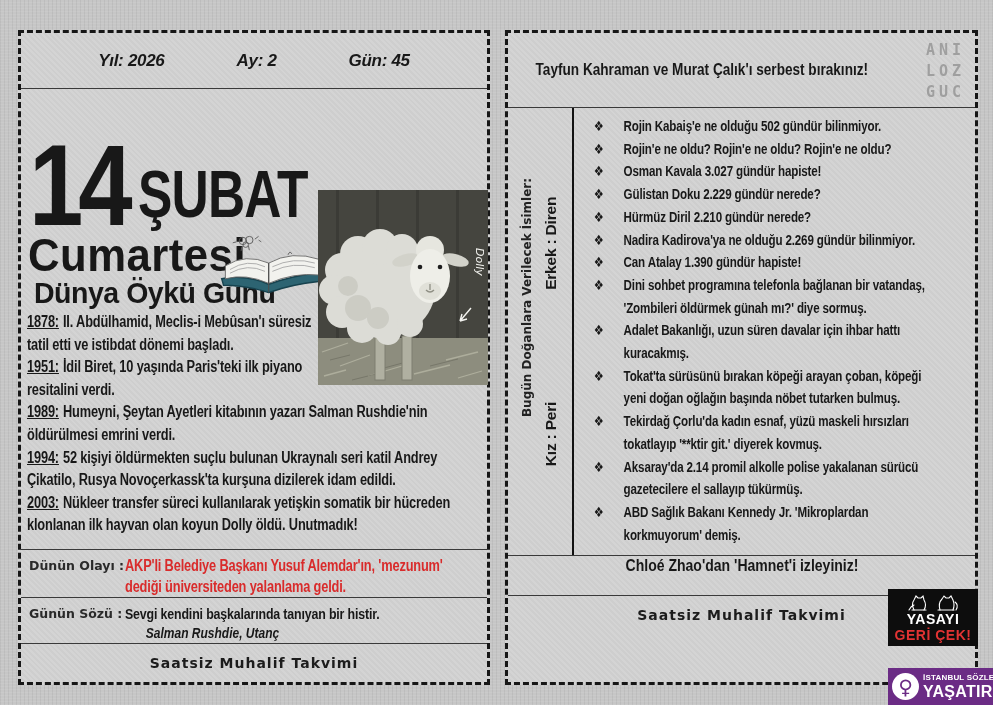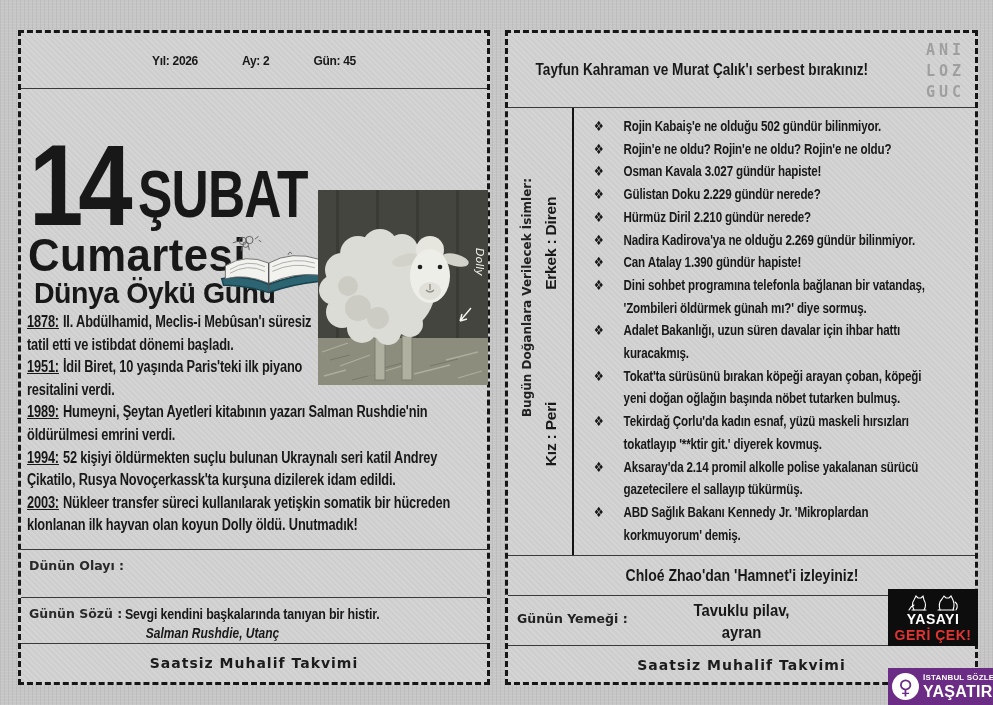--- a/index.html
+++ b/index.html
@@ -14,21 +14,21 @@
   *{box-sizing:border-box;}
   .panel{
     position:absolute;top:30px;height:655px;background:#d2d2d2;
     background-image:repeating-linear-gradient(45deg, rgba(255,255,255,.05) 0 2px, rgba(0,0,0,.02) 2px 4px);
     border:3px dashed #161616;
   }
   #left-panel{left:18px;width:472px;}
   #right-panel{left:505px;width:473px;}
 
   
-  .lp-header{height:56px;border-bottom:1px solid #3a3a3a;display:flex;align-items:center;justify-content:center;gap:44px;font-weight:bold;font-size:12px;letter-spacing:-.3px;}
+  .lp-header{height:56px;border-bottom:1px solid #3a3a3a;display:flex;align-items:center;justify-content:center;gap:72px;font-weight:bold;font-size:17px;letter-spacing:-.3px;font-style:italic;}
   .lp-main{position:relative;height:460px;}
   .day-number{position:absolute;left:8px;top:39px;font-size:115px;font-weight:800;line-height:1;letter-spacing:-6px;transform:scaleX(.85);transform-origin:0 0;}
   .month-name{position:absolute;left:117px;top:72px;font-size:66px;font-weight:800;line-height:1;letter-spacing:-1px;transform:scaleX(.78);transform-origin:0 0;}
   .weekday{position:absolute;left:7px;top:143px;font-size:46px;font-weight:800;line-height:1;letter-spacing:.5px;transform:scaleX(.95);transform-origin:0 0;}
   .special-day{position:absolute;left:13px;top:189px;font-size:30px;font-weight:800;line-height:1;letter-spacing:-.5px;transform:scaleX(.95);transform-origin:0 0;}
   .book-doodle{position:absolute;left:197px;top:139px;width:106px;height:72px;}
   .dolly-photo{position:absolute;left:297px;top:101px;width:170px;height:195px;}
   .events{position:absolute;left:6px;top:222px;width:454px;}
   .cond{width:125%;transform:scaleX(.8);transform-origin:0 0;}
   .events .cond{font-size:16px;font-weight:bold;line-height:22.6px;letter-spacing:-.2px;}
@@ -51,21 +51,21 @@
   .rp-content{height:447px;display:flex;position:relative;}
   .rp-sidebar{width:64px;flex:none;position:relative;}
   .vstrip{position:absolute;top:0;height:22px;width:447px;transform-origin:0 0;transform:rotate(-90deg) translateX(-447px);display:flex;align-items:center;justify-content:center;white-space:nowrap;}
   #strip-label{left:8px;padding-left:68px;font-family:"DejaVu Sans",sans-serif;font-weight:bold;font-size:12px;color:#222;}
   #strip-names{left:32px;gap:112px;font-size:15.5px;font-weight:800;letter-spacing:-.2px;}
   .rp-list{flex:1;border-left:2px solid #111;padding-top:7px;}
   .rp-list .cond{font-size:14.5px;font-weight:bold;line-height:22.7px;letter-spacing:-.2px;}
   .list-item{display:flex;}
   .bullet{width:62px;flex:none;text-align:center;font-size:14px;font-family:"DejaVu Sans",sans-serif;}
   .item-text{flex:1;padding-right:44px;}
-  .rp-chloe{height:40px;border-top:1px solid #3a3a3a;display:flex;align-items:center;justify-content:center;}
+  .rp-chloe{height:40px;border-top:1px solid #3a3a3a;display:flex;align-items:flex-start;justify-content:center;}
   .rp-chloe span{font-size:16.5px;font-weight:800;transform:scaleX(.85);white-space:nowrap;}
   .rp-meal{height:50px;border-top:1px solid #3a3a3a;position:relative;}
   .meal-label{position:absolute;left:9px;top:15px;font-family:"DejaVu Sans",sans-serif;font-weight:bold;font-size:12.5px;color:#222;}
   .meal-value{position:absolute;left:0;right:0;top:3px;text-align:center;font-size:16.5px;font-weight:800;line-height:22px;transform:scaleX(.9);}
 
   
   #badge-law{position:absolute;left:888px;top:589px;width:90px;height:57px;background:#0d0d0d;color:#fff;display:flex;flex-direction:column;align-items:center;justify-content:center;z-index:6;}
   #badge-law .law1{font-size:14px;font-weight:800;letter-spacing:.5px;line-height:16px;}
   #badge-law .law2{font-size:14px;font-weight:800;letter-spacing:.5px;line-height:16px;color:#e23333;}
   #badge-ist{position:absolute;left:888px;top:668px;width:105px;height:37px;background:#6b2c85;display:flex;align-items:center;padding:0 4px;gap:4px;z-index:6;}
@@ -160,20 +160,23 @@
         <div class="event"><span class="year">1951:</span><span>İdil Biret, 10 yaşında Paris'teki ilk piyano resitalini verdi.</span></div>
         <div class="event"><span class="year">1989:</span><span>Humeyni, Şeytan Ayetleri kitabının yazarı Salman Rushdie'nin öldürülmesi emrini verdi.</span></div>
         <div class="event"><span class="year">1994:</span><span>52 kişiyi öldürmekten suçlu bulunan Ukraynalı seri katil Andrey Çikatilo, Rusya Novoçerkassk'ta kurşuna dizilerek idam edildi.</span></div>
         <div class="event"><span class="year">2003:</span><span>Nükleer transfer süreci kullanılarak yetişkin somatik bir hücreden klonlanan ilk hayvan olan koyun Dolly öldü. Unutmadık!</span></div>
       </div>
     </div>
   </div>
 
   <div class="lp-row" id="yesterday-row">
     <div class="row-label">Dünün Olayı :</div>
+    <div class="row-body">
+        <div class="cond red-text">AKP'li Belediye Başkanı Yusuf Alemdar'ın, 'mezunum' dediği üniversiteden yalanlama geldi.</div>
+      </div>
   </div>
 
   <div class="lp-row" id="quote-row">
     <div class="row-label">Günün Sözü :</div>
     <div class="row-body">
       <div class="cond">
         <div class="quote-text">Sevgi kendini başkalarında tanıyan bir histir.</div>
         <div class="quote-attr">Salman Rushdie, Utanç</div>
       </div>
     </div>
@@ -256,27 +259,20 @@
             <span class="item-text">ABD Sağlık Bakanı Kennedy Jr. 'Mikroplardan korkmuyorum' demiş.</span>
           </div>
       </div>
     </div>
   </div>
 
   <div class="rp-chloe">
     <span>Chloé Zhao'dan 'Hamnet'i izleyiniz!</span>
   </div>
 
-  <div class="rp-meal">
-    <div class="meal-label">Günün Yemeği :</div>
-    <div class="meal-value">
-      <div>Tavuklu pilav,</div>
-      <div>ayran</div>
-    </div>
-  </div>
 
   <div class="panel-footer">Saatsiz Muhalif Takvimi</div>
 </div>
 
 <div id="badge-law">
   <svg width="54" height="18" viewBox="0 0 54 18">
     <g stroke="#fff" stroke-width="1.1" fill="none" stroke-linecap="round">
       <path d="M8,17 q-3,-6 0,-10 l2,-4 2,2 3,0 2,-2 1,4 q3,5 0,10"></path>
       <path d="M3,17 q2,-4 5,-5"></path>
       <path d="M34,17 q-2,-7 2,-11 l2,-3 2,2 3,0 2,-2 2,4 q2,5 0,10"></path>

